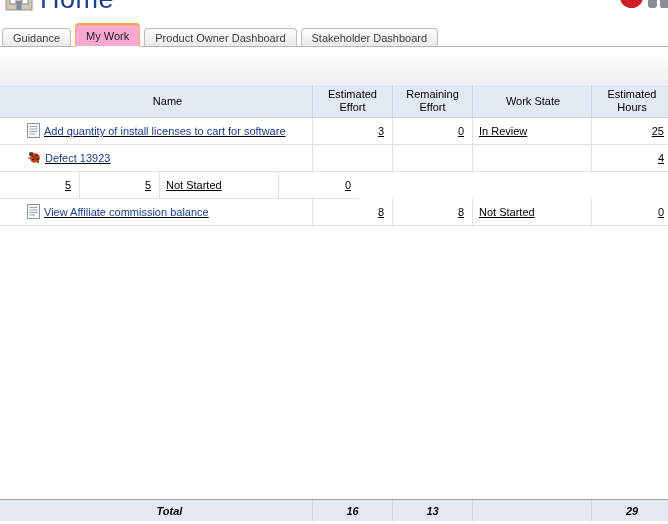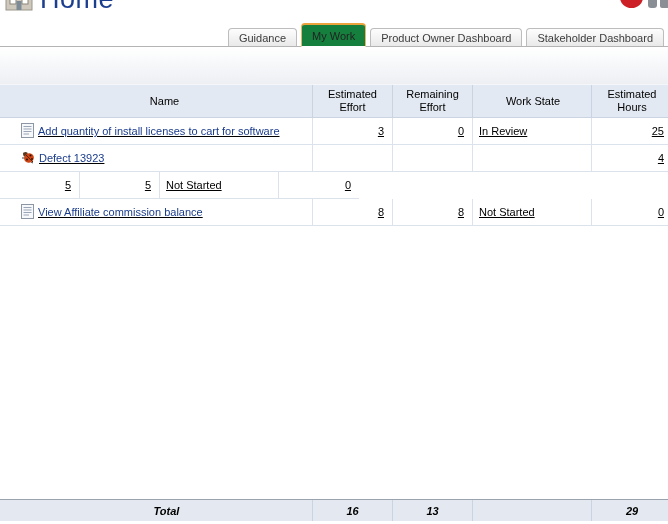--- a/index.html
+++ b/index.html
@@ -29,31 +29,30 @@
     position:absolute; top:0; height:8px; background:#8a8f96;
   }
   .logo-mark-a { left:28px; width:9px; border-radius:0 0 3px 3px; }
   .logo-mark-b { left:40px; width:9px; border-radius:0 0 2px 2px; }
 
   
   .tabbar {
     position:absolute; top:22px; left:0; width:668px; height:25px;
     display:flex; align-items:flex-end; padding-left:2px;
     border-bottom:1px solid #b4b4b4;
-    justify-content:flex-end;
   }
   .tab {
     display:inline-flex; align-items:center; justify-content:center;
     height:18px; padding:0 10px; margin-right:4px;
     background:linear-gradient(#fdfdfd,#e9e9e9);
     border:1px solid #bdbdbd; border-bottom:none;
     border-radius:4px 4px 0 0; color:#3c3c3c; cursor:default; white-space:nowrap;
   }
   .tab.active {
-    height:24px; background:#15803d; color:#222;
+    height:24px; background:#f9a8d4; color:#222;
     border:1px solid #edb35e; border-top:2px solid #eca33e; border-bottom:1px solid #fff;
     margin-bottom:-1px; position:relative; z-index:2;
   }
   .below-tabs {
     position:absolute; top:48px; left:0; width:668px; height:36px;
     background:linear-gradient(#ffffff, #edeff3);
   }
 
   
   .grid { position:absolute; top:84px; left:0; width:672px; }
@@ -71,21 +70,21 @@
     border-right:1px solid #c9d3e1; white-space:normal; line-height:13px; padding:0 4px;
   }
   .grid-header .cell:last-child { border-right:none; }
 
   .data-row { height:27px; }
   .data-row .cell {
     display:flex; align-items:center; height:27px;
     border-right:1px solid #dbe2ec; border-bottom:1px solid #dbe2ec;text-decoration:underline;
   }
   .data-row .cell:last-child { border-right:none; }
-  .cell.c-name { padding-left:21px; }
+  .cell.c-name { padding-left:27px; }
   .num { justify-content:flex-end; padding-right:8px; }
   .cell.c-state { padding-left:6px; }
   .wi-icon { flex:none; margin-right:4px; }
   .wi-link { color:#1a3c8c; text-decoration:none; cursor:pointer; }
 
   
   .total-row {
     position:absolute; top:499px; left:0; width:672px; height:22px;
     display:flex; background:#e4e9f1; border-top:1px solid #9aa2ad;
     font-weight:bold;

